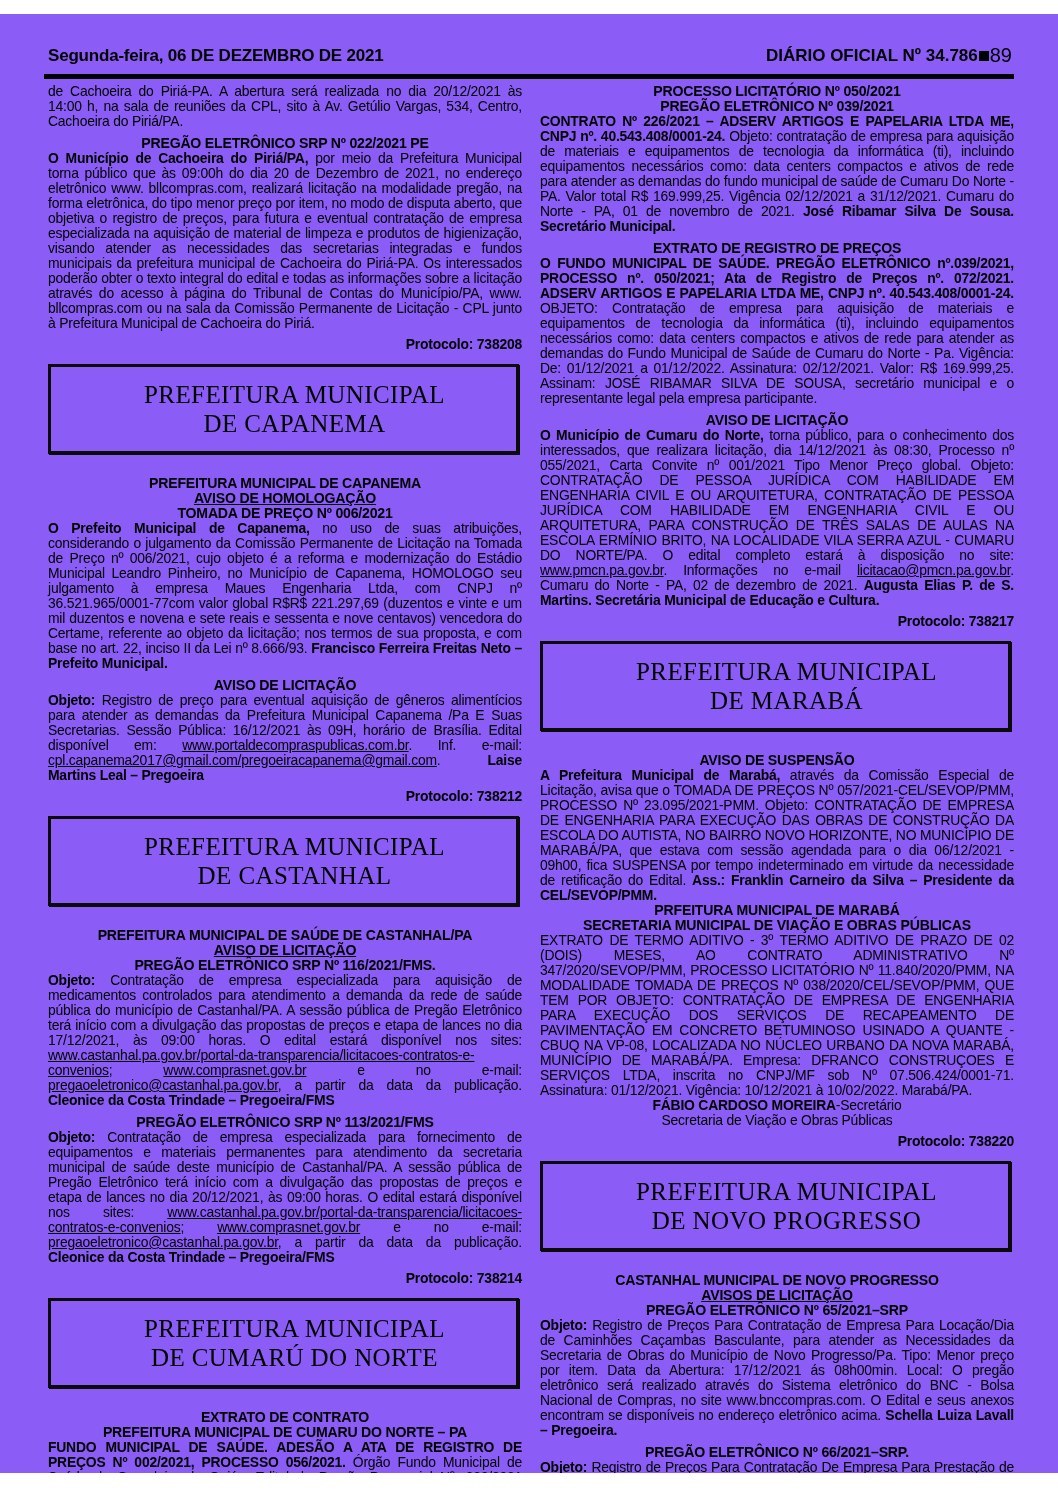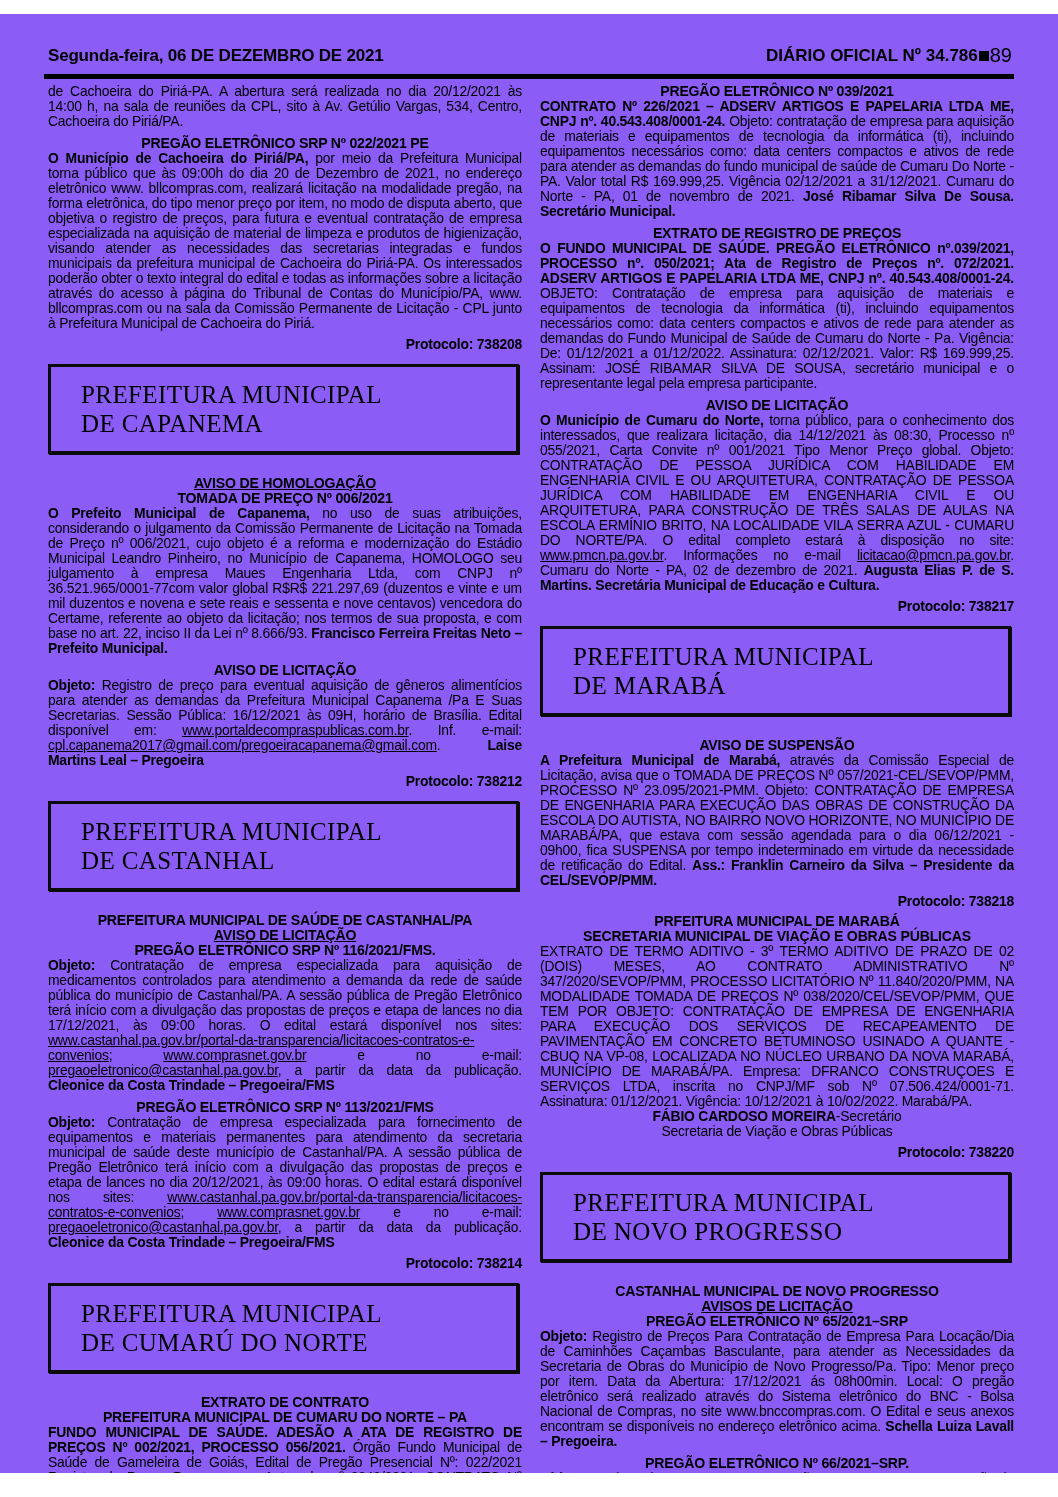--- a/index.html
+++ b/index.html
@@ -30,21 +30,21 @@
   .b { font-weight: 700; }
   .u { text-decoration: underline; }
   .protocol { text-align: right; font-weight: 700; margin: 6px 0 5px 0; }
   .muni-box {
     border: 3px solid #0b0b0b;
     box-shadow: 1px 1px 0 0 #0b0b0b;
     margin: 12px 3px 22px 0;
     padding: 13px 8px 13px 30px;
     font-family: "Liberation Serif", "DejaVu Serif", serif;
     font-size: 25px; line-height: 29px; letter-spacing: 0.4px;
-    text-align: left; font-weight: 400;
+    text-align: center; font-weight: 400;
   }
   .sig { text-align: center; }
 </style>
 </head>
 <body>
 
 <div class="page">
 
   <header class="masthead">
     <span class="m-left">Segunda-feira, 06 DE DEZEMBRO DE 2021</span>
@@ -67,20 +67,21 @@
         <p><span class="b">O Município de Cachoeira do Piriá/PA,</span><span> por meio da Prefeitura Municipal torna público que às 09:00h do dia 20 de Dezembro de 2021, no endereço eletrônico www. bllcompras.com, realizará licitação na modalidade pregão, na forma eletrônica, do tipo menor preço por item, no modo de disputa aberto, que objetiva o registro de preços, para futura e eventual contratação de empresa especializada na aquisição de material de limpeza e produtos de higienização, visando atender as necessidades das secretarias integradas e fundos municipais da prefeitura municipal de Cachoeira do Piriá-PA. Os interessados poderão obter o texto integral do edital e todas as informações sobre a licitação através do acesso à página do Tribunal de Contas do Município/PA, www. bllcompras.com ou na sala da Comissão Permanente de Licitação - CPL junto à Prefeitura Municipal de Cachoeira do Piriá.</span></p>
         <p class="protocol">Protocolo: 738208</p>
       </div>
 
       <div class="muni-box">
         <div>PREFEITURA MUNICIPAL</div>
         <div>DE CAPANEMA</div>
       </div>
 
       <div>
+        <p class="h">PREFEITURA MUNICIPAL DE CAPANEMA</p>
         <p class="h hu">AVISO DE HOMOLOGAÇÃO</p>
         <p class="h">TOMADA DE PREÇO Nº 006/2021</p>
         <p><span class="b">O Prefeito Municipal de Capanema,</span><span> no uso de suas atribuições, considerando o julgamento da Comissão Permanente de Licitação na Tomada de Preço nº 006/2021, cujo objeto é a reforma e modernização do Estádio Municipal Leandro Pinheiro, no Município de Capanema, HOMOLOGO seu julgamento à empresa Maues Engenharia Ltda, com CNPJ nº 36.521.965/0001-77com valor global R$R$ 221.297,69 (duzentos e vinte e um mil duzentos e novena e sete reais e sessenta e nove centavos) vencedora do Certame, referente ao objeto da licitação; nos termos de sua proposta, e com base no art. 22, inciso II da Lei nº 8.666/93. </span><span class="b">Francisco Ferreira Freitas Neto – Prefeito Municipal.</span></p>
       </div>
 
       <div>
         <p class="h gap">AVISO DE LICITAÇÃO</p>
         <p><span class="b">Objeto:</span><span> Registro de preço para eventual aquisição de gêneros alimentícios para atender as demandas da Prefeitura Municipal Capanema /Pa E Suas Secretarias. Sessão Pública: 16/12/2021 às 09H, horário de Brasília. Edital disponível em: </span><span class="u">www.portaldecompraspublicas.com.br</span><span>. Inf. e-mail: </span><span class="u">cpl.capanema2017@gmail.com/pregoeiracapanema@gmail.com</span><span>. </span><span class="b">Laise Martins Leal – Pregoeira</span></p>
         <p class="protocol">Protocolo: 738212</p>
       </div>
@@ -112,20 +113,21 @@
         <p class="h">EXTRATO DE CONTRATO</p>
         <p class="h">PREFEITURA MUNICIPAL DE CUMARU DO NORTE – PA</p>
         <p><span class="b">FUNDO MUNICIPAL DE SAÚDE. ADESÃO A ATA DE REGISTRO DE PREÇOS Nº 002/2021, PROCESSO 056/2021.</span><span> Órgão Fundo Municipal de Saúde de Gameleira de Goiás, Edital de Pregão Presencial Nº: 022/2021 Registro de Preço, Processo nos Autos de n.º 2249/2021, CONTRATO Nº 225/2021- HOPE COMERCIOS E SERVIÇO EIRELI, CNPJ 38.730.394/0001-06. Objeto: Aquisição de (2) veículo tipo ambulância. Valor total R$ 270.400,00. Vigência 30/11/2021 a 31/12/2021.</span></p>
       </div>
 
     </section>
 
     <section class="col">
 
       <div>
+        <p class="h">PROCESSO LICITATÓRIO Nº 050/2021</p>
         <p class="h">PREGÃO ELETRÔNICO Nº 039/2021</p>
         <p><span class="b">CONTRATO Nº 226/2021 – ADSERV ARTIGOS E PAPELARIA LTDA ME, CNPJ nº. 40.543.408/0001-24.</span><span> Objeto: contratação de empresa para aquisição de materiais e equipamentos de tecnologia da informática (ti), incluindo equipamentos necessários como: data centers compactos e ativos de rede para atender as demandas do fundo municipal de saúde de Cumaru Do Norte - PA. Valor total R$ 169.999,25. Vigência 02/12/2021 a 31/12/2021.  Cumaru do Norte - PA, 01 de novembro de 2021.  </span><span class="b">José Ribamar Silva De Sousa.  Secretário Municipal.</span></p>
       </div>
 
       <div>
         <p class="h gap">EXTRATO DE REGISTRO DE PREÇOS</p>
         <p><span class="b">O FUNDO MUNICIPAL DE SAÚDE. PREGÃO ELETRÔNICO nº.039/2021, PROCESSO nº. 050/2021; Ata de Registro de Preços nº. 072/2021. ADSERV ARTIGOS E PAPELARIA LTDA ME, CNPJ nº. 40.543.408/0001-24.</span><span> OBJETO: Contratação de empresa para aquisição de materiais e equipamentos de tecnologia da informática (ti), incluindo equipamentos necessários como: data centers compactos e ativos de rede para atender as demandas do Fundo Municipal de Saúde de Cumaru do Norte - Pa. Vigência: De: 01/12/2021 a 01/12/2022. Assinatura: 02/12/2021. Valor: R$ 169.999,25. Assinam: JOSÉ RIBAMAR SILVA DE SOUSA, secretário municipal e o representante legal pela empresa participante.</span></p>
       </div>
 
       <div>
@@ -135,21 +137,20 @@
       </div>
 
       <div class="muni-box">
         <div>PREFEITURA MUNICIPAL</div>
         <div>DE MARABÁ</div>
       </div>
 
       <div>
         <p class="h">AVISO DE SUSPENSÃO</p>
         <p><span class="b">A Prefeitura Municipal de Marabá,</span><span> através da Comissão Especial de Licitação, avisa que o TOMADA DE PREÇOS Nº 057/2021-CEL/SEVOP/PMM, PROCESSO Nº 23.095/2021-PMM. Objeto: CONTRATAÇÃO DE EMPRESA DE ENGENHARIA PARA EXECUÇÃO DAS OBRAS DE CONSTRUÇÃO DA ESCOLA DO AUTISTA, NO BAIRRO NOVO HORIZONTE, NO MUNICÍPIO DE MARABÁ/PA, que estava com sessão agendada para o dia 06/12/2021 - 09h00, fica SUSPENSA por tempo indeterminado em virtude da necessidade de retificação do Edital. </span><span class="b">Ass.: Franklin Carneiro da Silva – Presidente da CEL/SEVOP/PMM.</span></p>
-        <p class="protocol">Protocolo: 738218</p>
       </div>
 
       <div>
         <p class="h">PRFEITURA MUNICIPAL DE MARABÁ</p>
         <p class="h">SECRETARIA MUNICIPAL DE VIAÇÃO E OBRAS PÚBLICAS</p>
         <p><span>EXTRATO DE TERMO ADITIVO - 3º TERMO ADITIVO DE PRAZO DE 02 (DOIS) MESES, AO CONTRATO ADMINISTRATIVO Nº 347/2020/SEVOP/PMM, PROCESSO LICITATÓRIO Nº 11.840/2020/PMM, NA MODALIDADE TOMADA DE PREÇOS Nº 038/2020/CEL/SEVOP/PMM, QUE TEM POR OBJETO:  CONTRATAÇÃO DE EMPRESA DE ENGENHARIA PARA EXECUÇÃO DOS SERVIÇOS DE RECAPEAMENTO DE PAVIMENTAÇÃO EM CONCRETO BETUMINOSO USINADO A QUANTE - CBUQ NA VP-08, LOCALIZADA NO NÚCLEO URBANO DA NOVA MARABÁ, MUNICÍPIO DE MARABÁ/PA. Empresa: DFRANCO CONSTRUÇOES E SERVIÇOS LTDA, inscrita no CNPJ/MF sob Nº 07.506.424/0001-71. Assinatura: 01/12/2021. Vigência: 10/12/2021 à 10/02/2022. Marabá/PA.</span></p>
         <p class="sig"><span class="b">FÁBIO CARDOSO MOREIRA</span><span>-Secretário</span></p>
         <p class="sig">Secretaria de Viação e Obras Públicas</p>
         <p class="protocol">Protocolo: 738220</p>
       </div>

